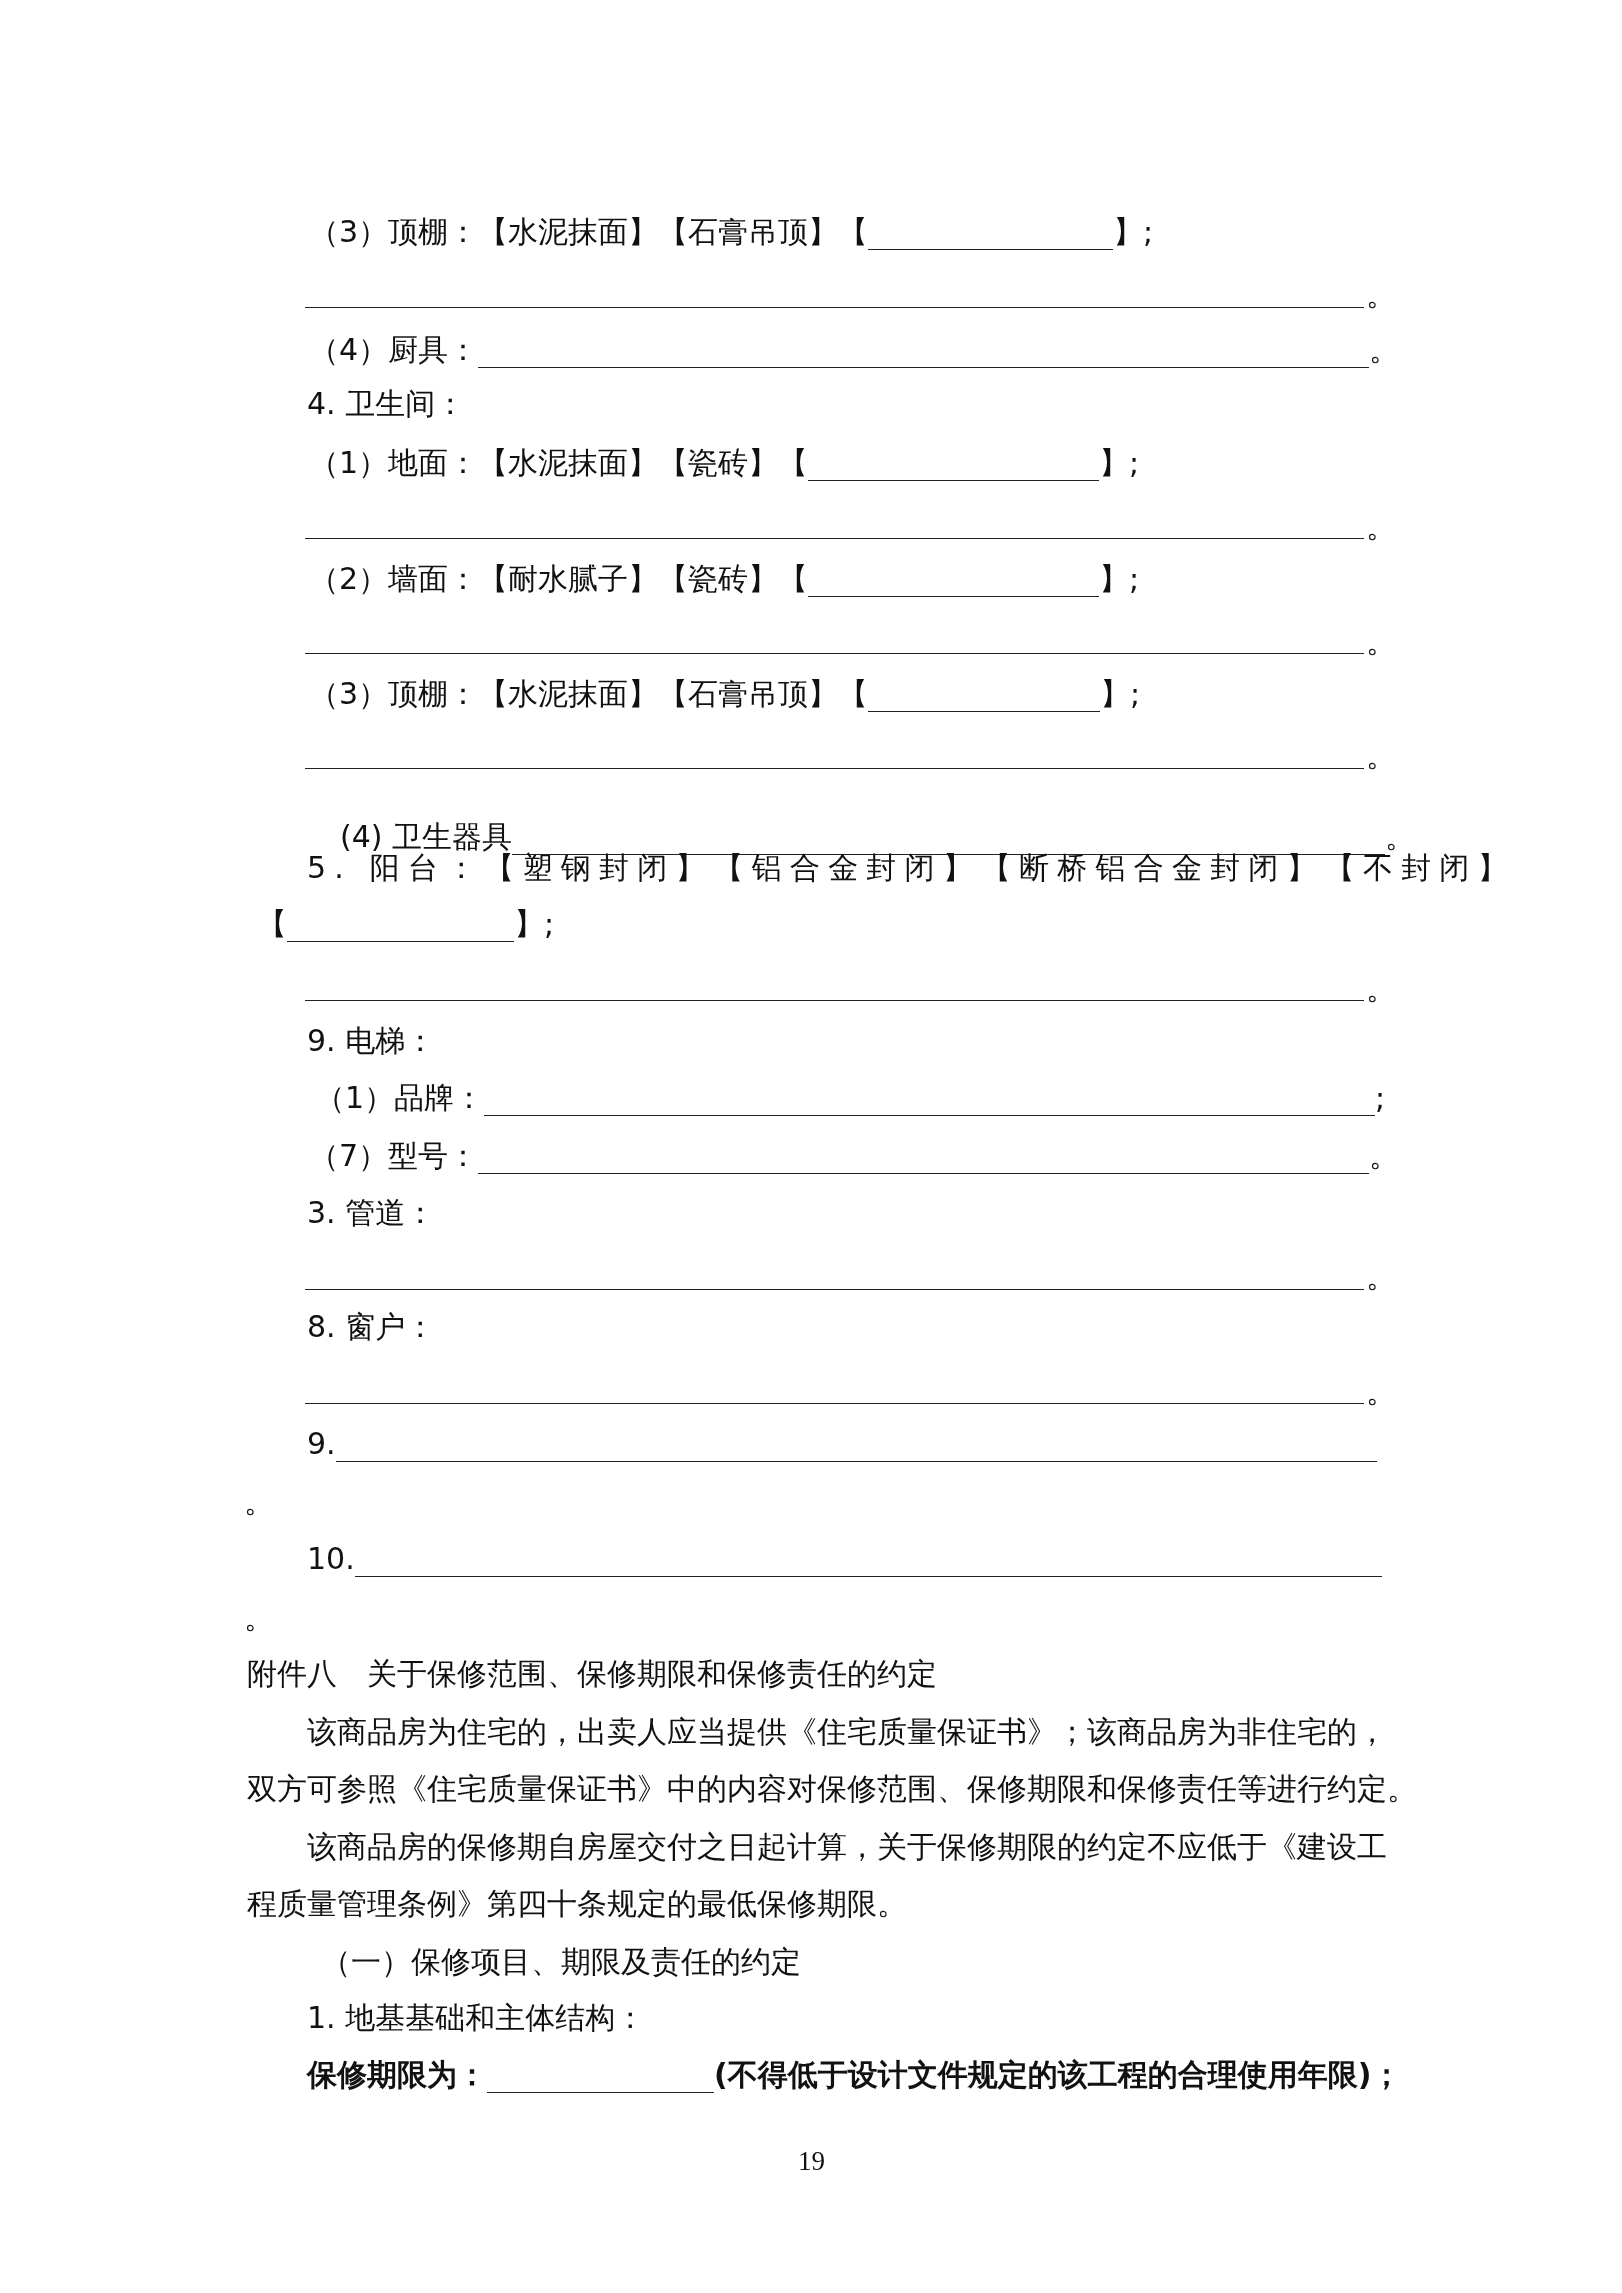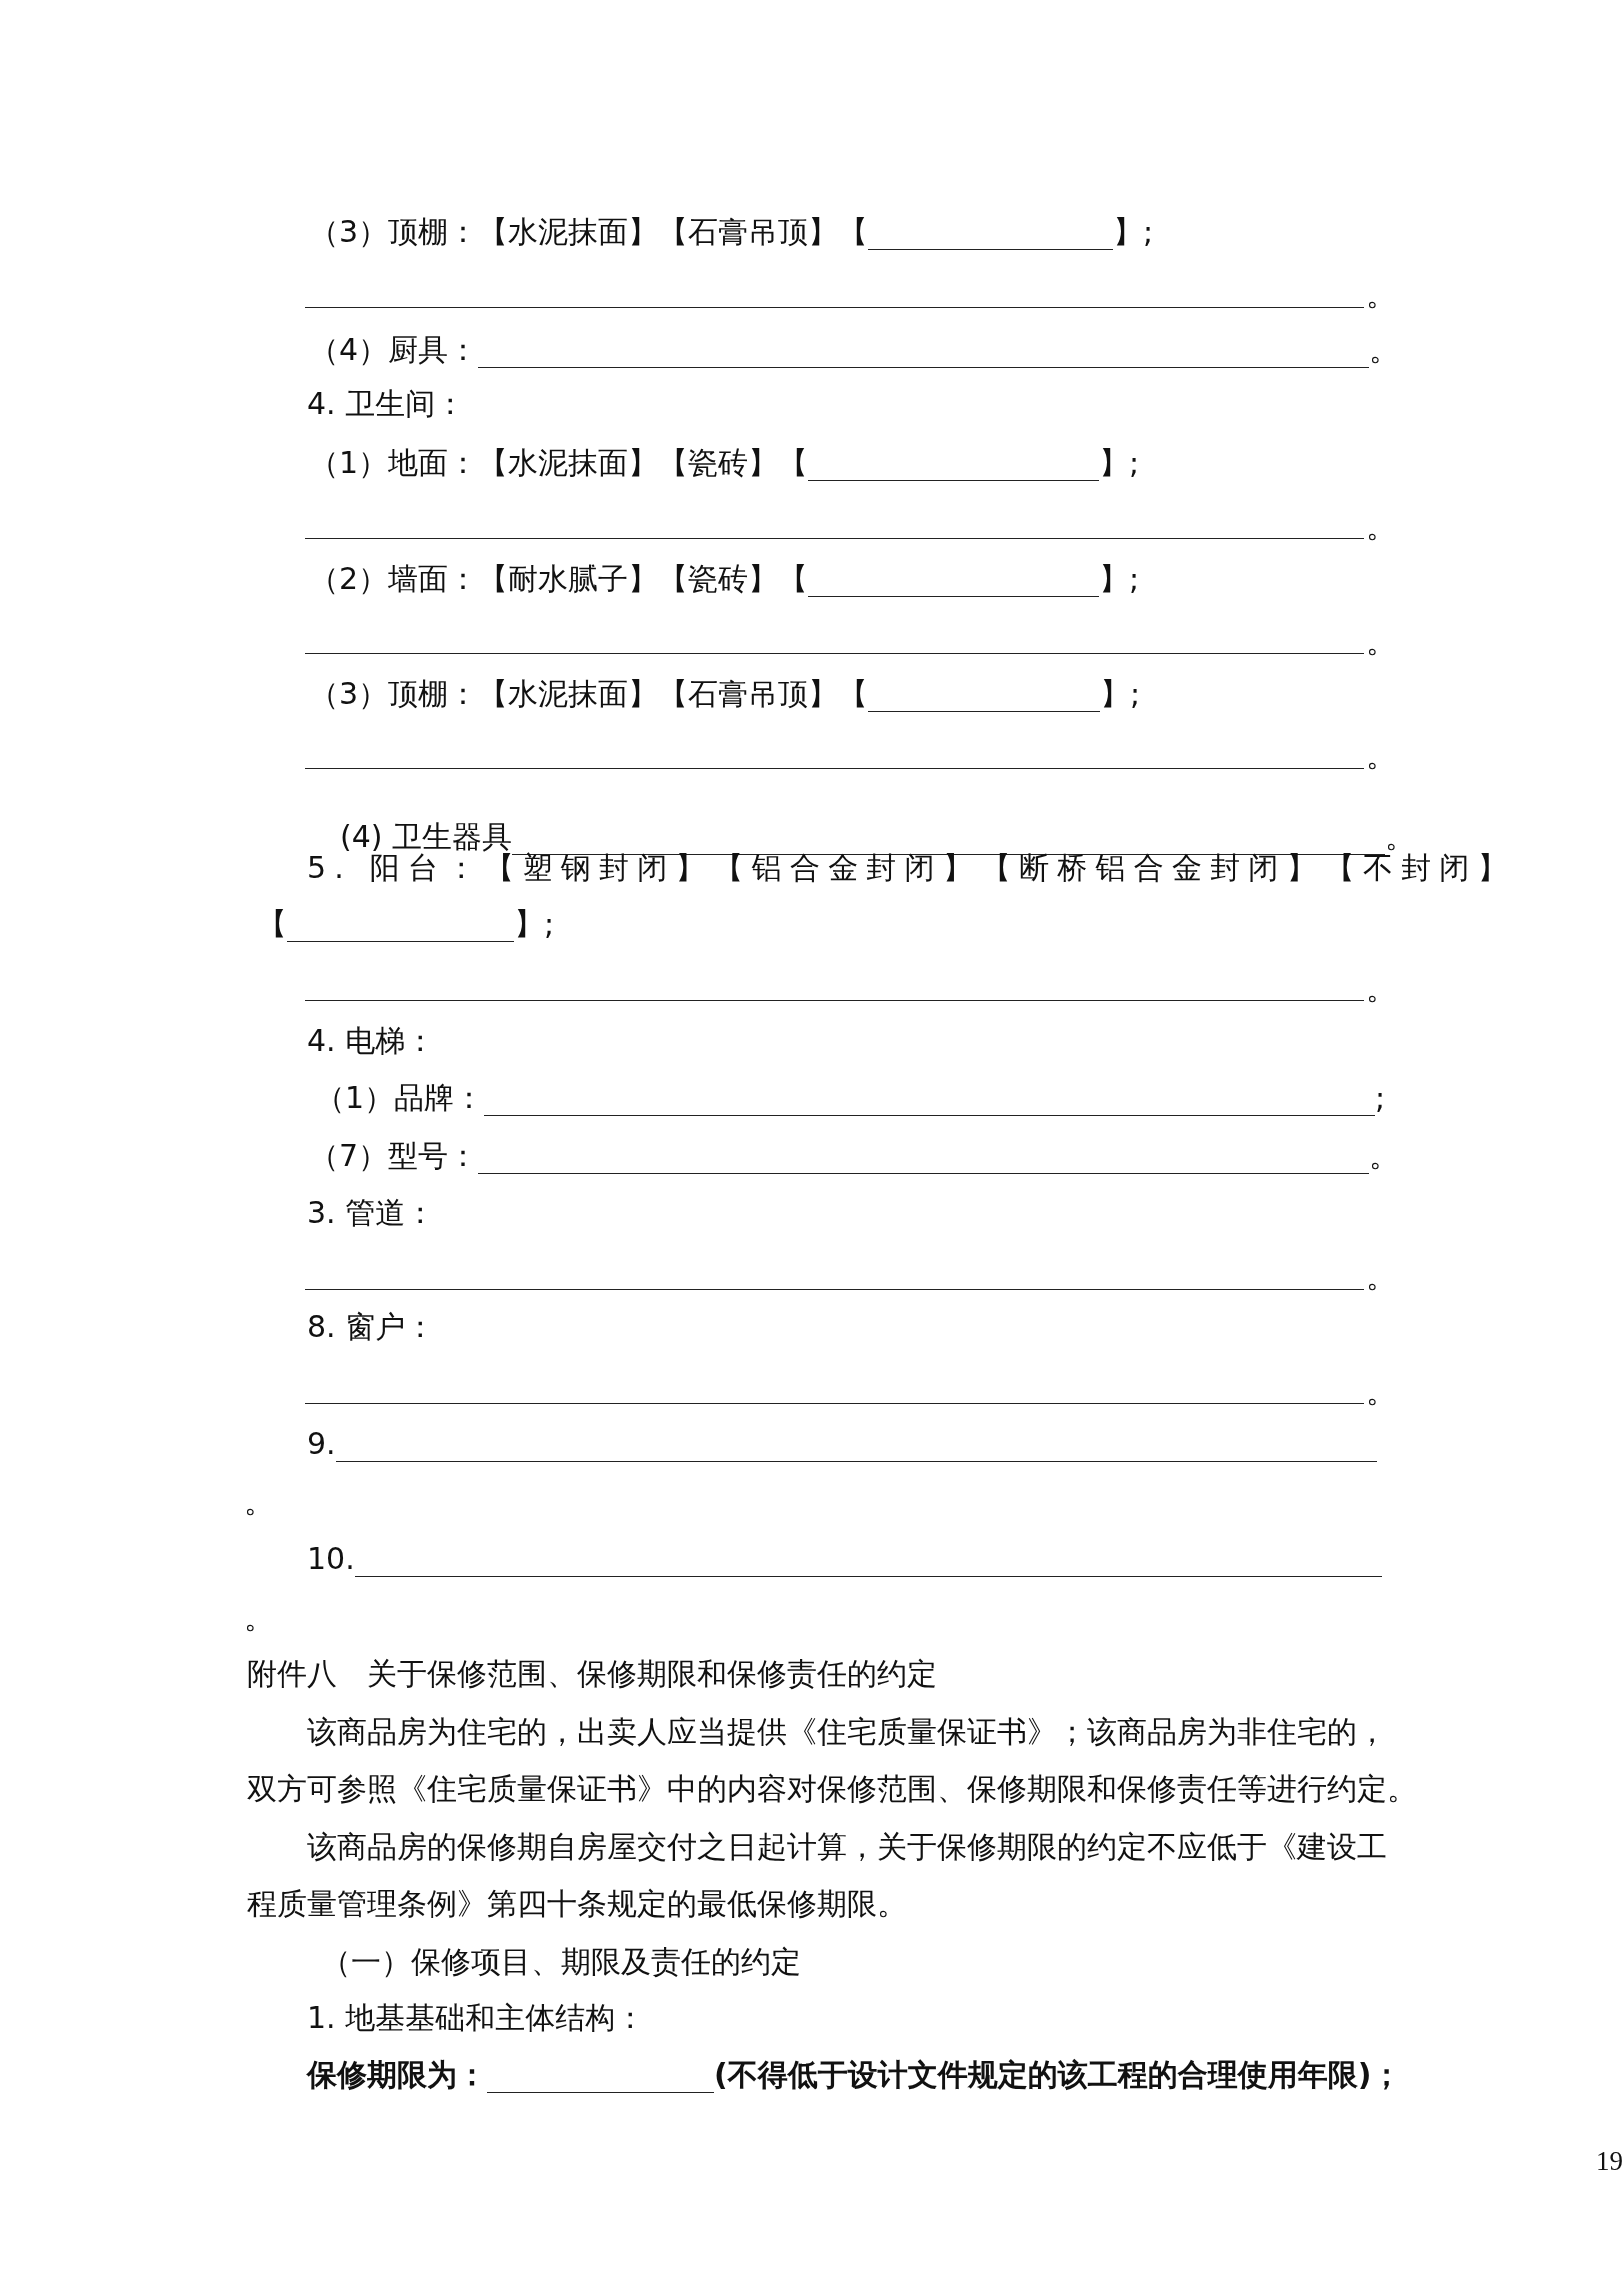--- a/index.html
+++ b/index.html
@@ -2,21 +2,21 @@
 <html style="font-size:14.5px"><head>
 <meta charset="utf-8">
 <style>
   html, body { margin: 0; padding: 0; background: #ffffff; }
   body { width: 1623px; height: 2294px; position: relative; overflow: hidden;
          font-family: "DejaVu Sans", sans-serif; color: #111; }
   .line { position: absolute; font-size: 30px; line-height: 36px; white-space: nowrap; text-align: right; }
   .blank { display: inline-block; border-bottom: 1.8px solid #222; height: 31px; vertical-align: bottom; }
   .fullrule { position: absolute; border-bottom: 1.8px solid #222; height: 0; }
   .dot { position: absolute; font-size: 30px; line-height: 36px; }
-  .pageno { position: absolute; left: 0; width: 1623px; text-align: right; top: 2146px;
+  .pageno { position: absolute; left: 0; width: 1623px; text-align: center; top: 2146px;
             font-family: "Liberation Serif", serif; font-size: 27px; }
   .wide { letter-spacing: 8.2px; }
 </style>
 </head>
 <body>
 
 <div class="line" style="left:309px;top:214px;">
   <span>（3）顶棚：【水泥抹面】【石膏吊顶】【</span><span class="blank" style="width:245px"></span><span>】;</span>
 </div>
 <div class="fullrule" style="left:305px;top:307px;width:1059px;"></div>
@@ -50,21 +50,21 @@
   <span>(4) 卫生器具</span><span class="blank" style="width:873px"></span><span>。</span>
 </div>
 
 <div class="line wide" style="left:307px;top:850px;">5. 阳台：【塑钢封闭】【铝合金封闭】【断桥铝合金封闭】【不封闭】</div>
 <div class="line" style="left:257px;top:906px;">
   <span>【</span><span class="blank" style="width:227px"></span><span>】;</span>
 </div>
 <div class="fullrule" style="left:305px;top:1000px;width:1059px;"></div>
 <span class="dot" style="left:1366px;top:971px;">。</span>
 
-<div class="line" style="left:307px;top:1023px;">4. 电梯：</div>
+<div class="line" style="left:307px;top:1023px;">9. 电梯：</div>
 <div class="line" style="left:309px;top:1080px;margin-left:6px;">
   <span>（1）品牌：</span><span class="blank" style="width:891px"></span><span>;</span>
 </div>
 <div class="line" style="left:309px;top:1138px;">
   <span>（7）型号：</span><span class="blank" style="width:891px"></span><span>。</span>
 </div>
 
 <div class="line" style="left:307px;top:1195px;">3. 管道：</div>
 <div class="fullrule" style="left:305px;top:1289px;width:1059px;"></div>
 <span class="dot" style="left:1366px;top:1259px;">。</span>

